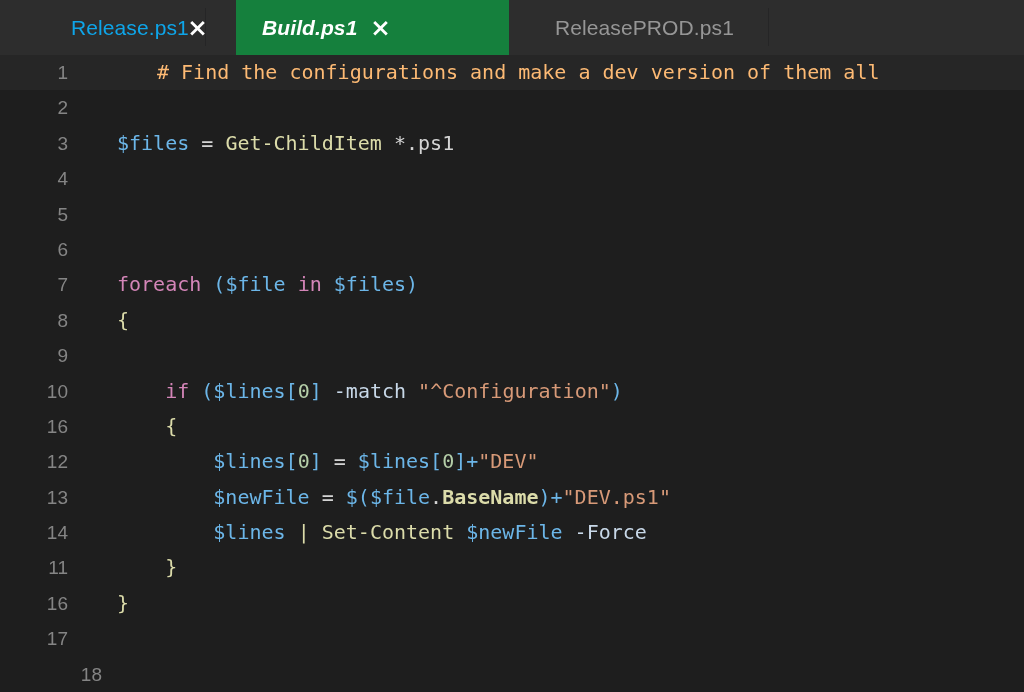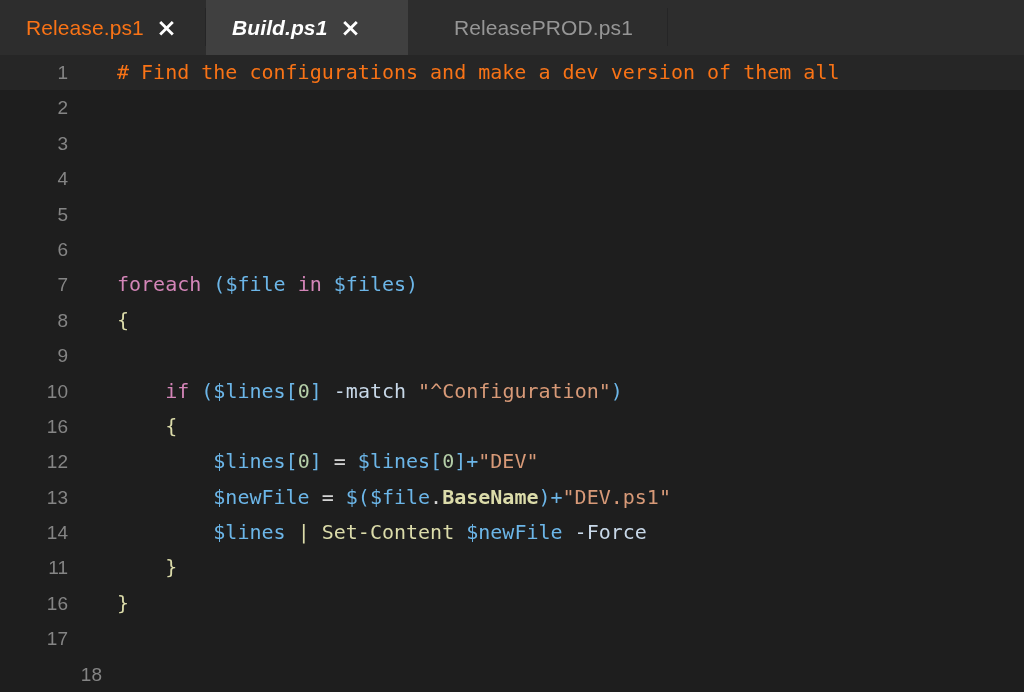--- a/index.html
+++ b/index.html
@@ -112,65 +112,65 @@
   }
 
   .code-line.highlight {
     background: #262626;
   }
   .code-line.highlight .ltext {
     background: transparent;
   }
 
   
-  .t-comment  { color: #f97316; }
+  .t-comment  { color: #fdba74; margin-left: 40px; }
   .t-var      { color: #6cb6e8; }
   .t-cmdlet   { color: #dcdcaa; }
   .t-keyword  { color: #d485b8; }
   .t-string   { color: #d89a78; }
   .t-number   { color: #b5cea8; }
   .t-brace    { color: #dcdcaa; }
   .t-param    { color: #c8d8e8; }
   .t-plain    { color: #d4d4d4; }
   .t-op       { color: #d4d4d4; }
   .t-bracket  { color: #6cb6e8; }
   .t-prop     { color: #dcdcaa; font-weight: bold; }
   .t-pipe     { color: #dcdcaa; }
 </style>
 </head>
 <body>
 
 <div id="tabbar" style="background: rgb(45, 45, 45);">
     <div class="tab" style="width: 206px;">
-      <span class="tab-label" style="color: #f97316;">Release.ps1</span>
+      <span class="tab-label" style="color: #0ea5e9; margin-left: 45px;">Release.ps1</span>
       <span class="tab-close">
         <svg width="17" height="17" viewBox="0 0 17 17" aria-hidden="true">
           <path d="M3.2 2 L8.5 7.3 L13.8 2 L15.8 4 L10.5 9.3 L15.8 14.6 L13.8 16.6 L8.5 11.3 L3.2 16.6 L1.2 14.6 L6.5 9.3 L1.2 4 Z" fill="#ffffff"></path>
         </svg>
       </span>
       <span class="tab-sep"></span>
     </div>
-    <div class="tab active" style="width: 202px; background: #404040;">
+    <div class="tab active" style="width: 273px; background: #15803d; margin-left: 30px;">
       <span class="tab-label" style="color: rgb(255, 255, 255);">Build.ps1</span>
       <span class="tab-close">
         <svg width="17" height="17" viewBox="0 0 17 17" aria-hidden="true">
           <path d="M3.2 2 L8.5 7.3 L13.8 2 L15.8 4 L10.5 9.3 L15.8 14.6 L13.8 16.6 L8.5 11.3 L3.2 16.6 L1.2 14.6 L6.5 9.3 L1.2 4 Z" fill="#ffffff"></path>
         </svg>
       </span>
     </div>
     <div class="tab" style="width: 260px;">
       <span class="tab-label" style="color: rgb(150, 150, 150); margin-left: 20px;">ReleasePROD.ps1</span>
       <span class="tab-sep"></span>
     </div>
   </div>
 
 <div id="editor" style="background: rgb(30, 30, 30);">
     <div class="code-line highlight" style="background: rgb(38, 38, 38);"><div class="lnum" style="color: rgb(133, 133, 133);">1</div><div class="ltext"><span class="t-comment"># Find the configurations and make a dev version of them all</span></div></div>
     <div class="code-line"><div class="lnum" style="color: rgb(133, 133, 133);">2</div><div class="ltext"></div></div>
-    <div class="code-line"><div class="lnum" style="color: rgb(133, 133, 133);">3</div></div>
+    <div class="code-line"><div class="lnum" style="color: rgb(133, 133, 133);">3</div><div class="ltext"><span class="t-var">$files</span><span class="t-op"> = </span><span class="t-cmdlet">Get-ChildItem</span><span class="t-plain"> *.ps1</span></div></div>
     <div class="code-line"><div class="lnum" style="color: rgb(133, 133, 133);">4</div><div class="ltext"></div></div>
     <div class="code-line"><div class="lnum" style="color: rgb(133, 133, 133);">5</div></div>
     <div class="code-line"><div class="lnum" style="color: rgb(133, 133, 133);">6</div><div class="ltext"></div></div>
     <div class="code-line"><div class="lnum" style="color: rgb(133, 133, 133);">7</div><div class="ltext"><span class="t-keyword">foreach</span><span class="t-plain"> </span><span class="t-bracket">(</span><span class="t-var">$file</span><span class="t-plain"> </span><span class="t-keyword">in</span><span class="t-plain"> </span><span class="t-var">$files</span><span class="t-bracket">)</span></div></div>
     <div class="code-line"><div class="lnum" style="color: rgb(133, 133, 133);">8</div><div class="ltext"><span class="t-brace">{</span></div></div>
     <div class="code-line"><div class="lnum" style="color: rgb(133, 133, 133);">9</div></div>
     <div class="code-line"><div class="lnum" style="color: rgb(133, 133, 133);">10</div><div class="ltext"><span class="t-plain">    </span><span class="t-keyword">if</span><span class="t-plain"> </span><span class="t-bracket">(</span><span class="t-var">$lines</span><span class="t-bracket">[</span><span class="t-number">0</span><span class="t-bracket">]</span><span class="t-plain"> </span><span class="t-param">-match</span><span class="t-plain"> </span><span class="t-string">"^Configuration"</span><span class="t-bracket">)</span></div></div>
     <div class="code-line"><div class="lnum" style="color: rgb(133, 133, 133);">16</div><div class="ltext"><span class="t-plain">    </span><span class="t-brace">{</span></div></div>
     <div class="code-line"><div class="lnum" style="color: rgb(133, 133, 133);">12</div><div class="ltext"><span class="t-plain">        </span><span class="t-var">$lines</span><span class="t-bracket">[</span><span class="t-number">0</span><span class="t-bracket">]</span><span class="t-op"> = </span><span class="t-var">$lines</span><span class="t-bracket">[</span><span class="t-number">0</span><span class="t-bracket">]</span><span class="t-bracket">+</span><span class="t-string">"DEV"</span></div></div>
     <div class="code-line"><div class="lnum" style="color: rgb(133, 133, 133);">13</div><div class="ltext"><span class="t-plain">        </span><span class="t-var">$newFile</span><span class="t-op"> = </span><span class="t-bracket">$(</span><span class="t-var">$file</span><span class="t-plain">.</span><span class="t-prop">BaseName</span><span class="t-bracket">)</span><span class="t-bracket">+</span><span class="t-string">"DEV.ps1"</span></div></div>

